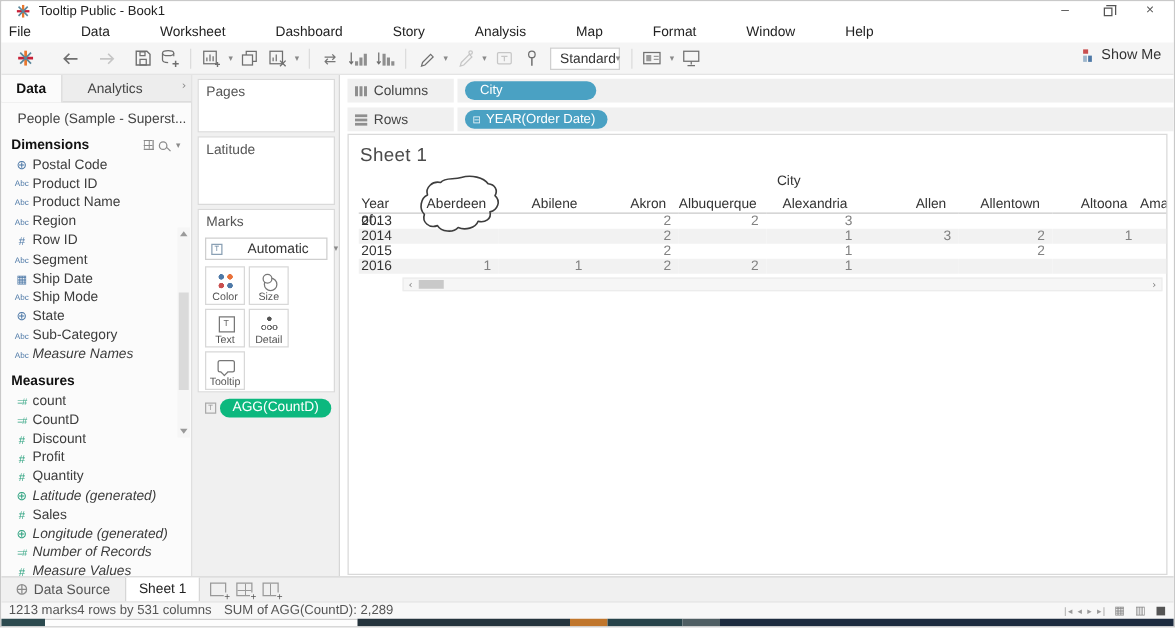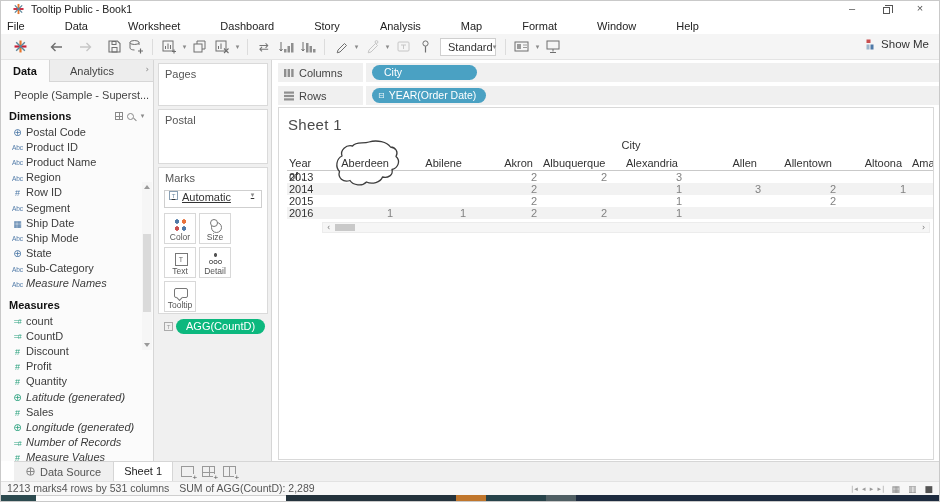--- a/index.html
+++ b/index.html
@@ -77,22 +77,22 @@
   .tri-dn { bottom:3px; border-top:4px solid #9a9a9a; }
 
   
   .cards-panel { position:absolute; left:153px; top:59px; width:118px; bottom:40px; background:#f0f0f0;
                  border-right:1px solid #d6d6d6; }
   .card { position:absolute; left:4px; width:110px; background:#fff; border:1px solid #dadada; }
   .card-label { font-size:11px; color:#555; padding:4px 0 0 6px; }
   #card-pages { top:3px; height:43px; }
   #card-filters { top:49px; height:55px; }
   #card-marks { top:107px; height:147px; }
-  .marktype { display:flex; margin:6px 5px 0 5px; height:18px; background:#fff;
-              border:1px solid #cfcfcf; font-size:11px; color:#333; padding:0 4px; gap:4px;text-decoration:underline; }
+  .marktype { display:flex; align-items:center; margin:6px 5px 0 5px; height:18px; background:#fff;
+              border:1px solid #cfcfcf; font-size:11px; color:#333; padding:0 4px; gap:20px; }
   .marktype .tbox { width:9px; height:9px; border:1px solid #8aa0b4; font-size:6px; line-height:8px;
                     text-align:center; color:#6c87a0; flex:none; }
   .marktype .mt-label { flex:1; }
   .marks-grid { display:flex; flex-wrap:wrap; gap:3px; padding:5px 5px 0 5px; }
   .mbtn { width:32px; height:31px; background:#fff; border:1px solid #d8d8d8; display:flex;
           flex-direction:column; align-items:center; justify-content:flex-end; padding-bottom:1px; }
   .mbtn .mlabel { font-size:8.5px; color:#555; }
   .micon { width:15px; height:14px; position:relative; }
   [data-icon="color"] { background:
      radial-gradient(circle at 4px 3.5px, #4e79a7 2px, transparent 2.4px),
@@ -147,21 +147,21 @@
   .tc.val { color:#828282; text-align:right; padding-right:6px; }
   .tc.band { background:#f2f2f2; }
   .annot { position:absolute; left:56px; top:31px; pointer-events:none; }
   .hscroll { position:absolute; left:43px; top:114px; width:608px; height:11px; background:#f6f6f6;
              border:1px solid #ececec; }
   .hs-arrow { position:absolute; top:0; width:11px; height:9px; font-size:8px; line-height:9px;
               text-align:center; color:#777; }
   .hs-thumb { position:absolute; left:12px; top:1px; width:20px; height:7px; background:#c9c9c9; }
 
   
-  .sheettabs { position:absolute; left:13px; right:0; bottom:20px; height:20px; background:#f0f0f0;
+  .sheettabs { position:absolute; left:0; right:0; bottom:20px; height:20px; background:#f0f0f0;
                border-top:1px solid #d6d6d6; display:flex; align-items:center; }
   .dstab { display:flex; align-items:center; gap:5px; font-size:11px; color:#555; padding:0 12px; height:20px; }
   .wstab { height:20px; background:#fff; border-left:1px solid #d6d6d6; border-right:1px solid #d6d6d6;
            font-size:11px; color:#222; line-height:19px; padding:0 10px; }
   .newtab { position:relative; width:13px; height:11px; border:1px solid #999; margin-left:8px; }
   .newtab::after { content:"+"; position:absolute; right:-4px; bottom:-5px; font-size:8px; color:#555;
                    background:#f0f0f0; line-height:7px; }
   .newtab.dash { background:linear-gradient(#999 1px, transparent 1px) 0 5px/100% 100% no-repeat,
                  linear-gradient(90deg,#999 1px, transparent 1px) 6px 0/100% 100% no-repeat; }
   .newtab.story { background:linear-gradient(90deg, transparent 5px, #999 5px 6px, transparent 6px); }
@@ -453,21 +453,21 @@
           <span class="flabel">Measure Values</span>
         </div>
     </div>
   </div>
 
   <div class="cards-panel">
     <div class="card" id="card-pages">
       <div class="card-label">Pages</div>
     </div>
     <div class="card" id="card-filters">
-      <div class="card-label">Postal</div>
+      <div class="card-label">Latitude</div>
     </div>
     <div class="card" id="card-marks">
       <div class="card-label">Marks</div>
       <div class="marktype">
         <span class="tbox">T</span>
         <span class="mt-label">Automatic</span>
         <span class="caret g">▾</span>
       </div>
       <div class="marks-grid">
         <div class="mbtn">

